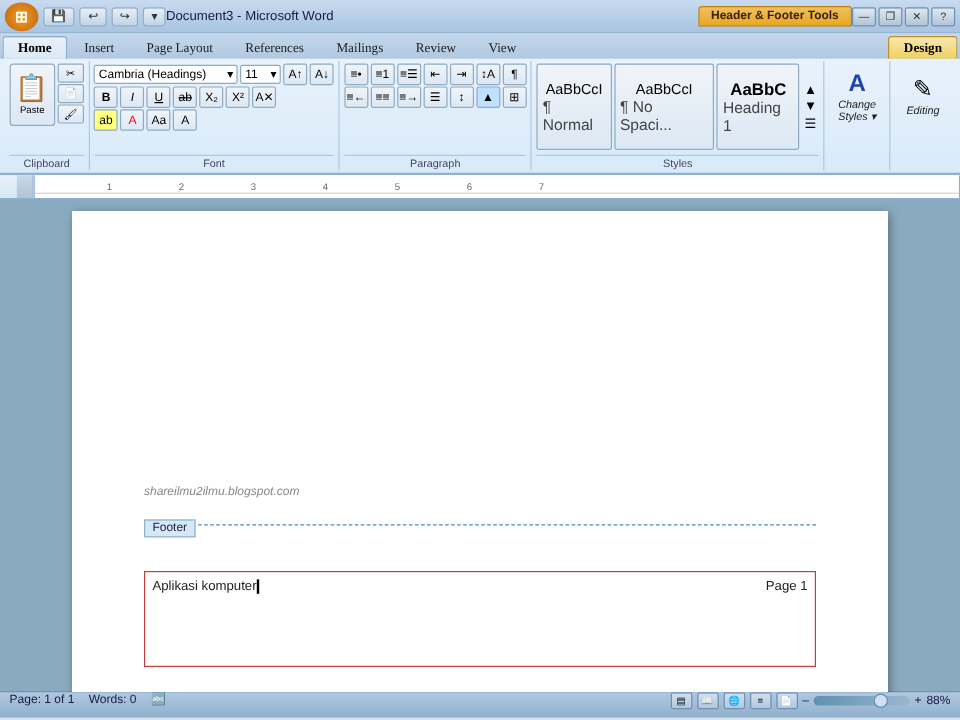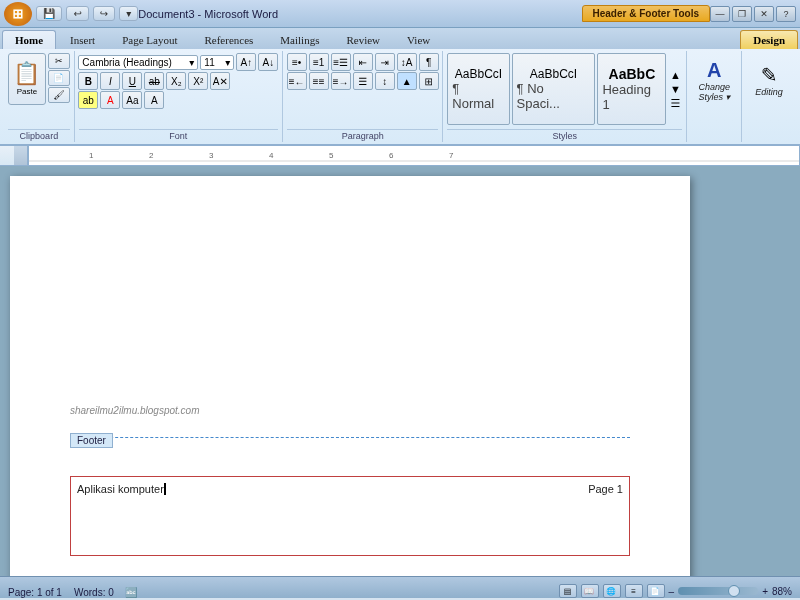--- a/index.html
+++ b/index.html
@@ -242,20 +242,21 @@
     }
     .big-icon-symbol { font-size: 24px; line-height: 1; }
     .big-icon-label { font-size: 9px; text-align: center; color: #222; font-style: italic; }
 
     
     #doc-area {
       background: #8aabbf;
       overflow: auto;
       height: calc(600px - 28px - 28px - 92px - 20px - 22px);
       display: flex;
+      justify-content: center;
       padding: 10px;
     }
 
     #page {
       background: white;
       width: 680px;
       min-height: 420px;
       box-shadow: 2px 2px 8px rgba(0,0,0,0.4);
       position: relative;
       padding: 40px 60px;
@@ -336,21 +337,21 @@
       background: white;
       border-left: 1px solid #90b0d0;
       border-right: 1px solid #90b0d0;
     }
 
     
     #statusbar {
       height: 22px;
       background: linear-gradient(to bottom, #b0c8e0, #90b0cc);
       display: flex;
-      align-items: flex-end;
+      align-items: flex-start;
       padding: 0 8px;
       border-top: 1px solid #7090b0;
       justify-content: space-between;
     }
     .status-left { display: flex; gap: 12px; align-items: center; }
     .status-right { display: flex; gap: 4px; align-items: center; }
     .status-item { font-size: 10px; color: #1a1a40; }
     .zoom-slider {
       width: 80px; height: 8px;
       background: linear-gradient(to right, #6090b0, #9ab8d0);

